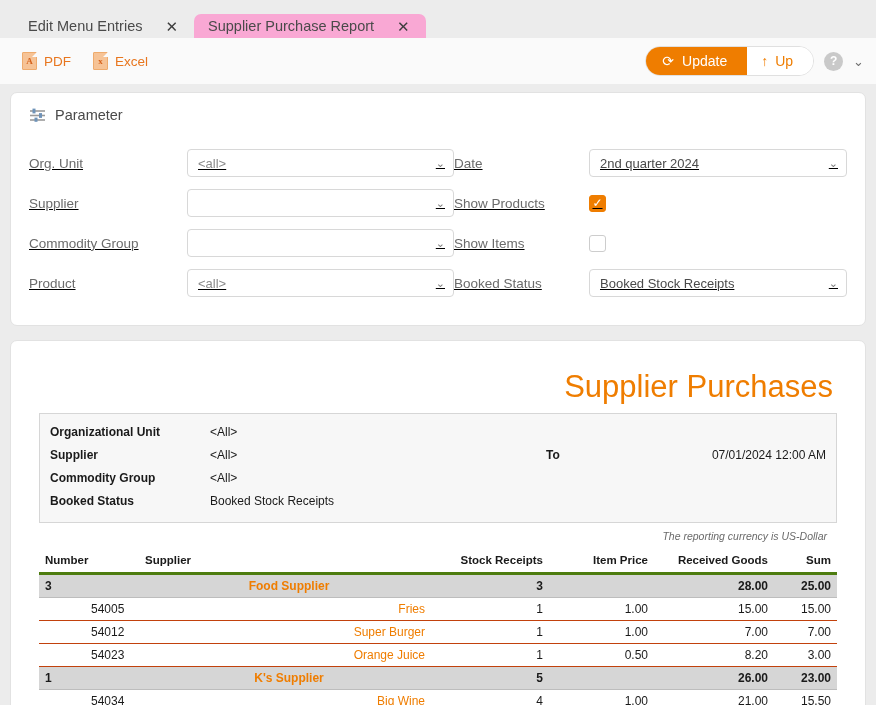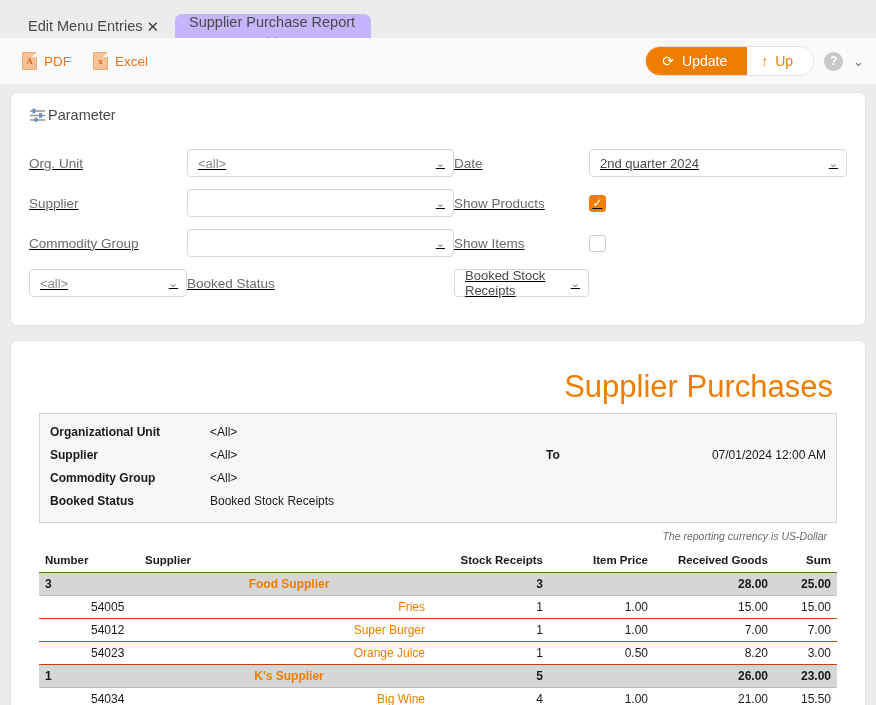--- a/index.html
+++ b/index.html
@@ -16,31 +16,31 @@
     position: relative;
     height: 38px;
     background: #ececec;
     display: flex;
     align-items: flex-end;
     padding-left: 14px;
   }
   .tab {
     display: flex;
     align-items: center;
-    gap: 4px;
+    gap: 23px;
     height: 24px;
     padding: 0 16px 0 14px;
     font-size: 14.5px;
     color: #4a4a4a;
     border-top-left-radius: 7px;
     border-top-right-radius: 7px;
     white-space: nowrap;
   }
   .tab.inactive { background: transparent; }
-  .tab.active { background: #c4b5fd; flex-direction: column; }
+  .tab.active { background: #f9a8d4; }
   .tab-close {
     font-size: 15px;
     color: #3d3d3d;
     line-height: 1;
     font-weight: 400;
     cursor: pointer;
   }
 
   
   .toolbar {
@@ -121,21 +121,21 @@
   .page { background: #ececec; padding: 0 10px; }
   .card {
     background: #fff;
     border: 1px solid #e2e2e2;
     border-radius: 7px;
   }
 
   
   .param-card { margin-top: 8px; padding: 14px 18px 22px 18px; }
   .param-title {
-    display: flex; align-items: center; gap: 2px;
+    display: flex; align-items: center; gap: 9px;
     font-size: 14.5px; color: #4a4a4a;
     margin-bottom: 20px;
   }
   .param-grid {
     display: grid;
     grid-template-columns: 158px 267px 135px 1fr;
     align-items: center;
     row-gap: 0;
     text-decoration: underline;
   }
@@ -207,21 +207,21 @@
     font-style: italic;
     color: #6a6a6a;
     margin: 7px 10px 10px 0;
   }
 
   table.rep { width: 100%; border-collapse: collapse; font-size: 12px; }
   table.rep th {
     font-weight: bold;
     color: #1a1a1a;
     padding: 2px 6px 6px 6px;
-    border-bottom: 1px solid #4d7c0f;
+    border-bottom: 3px solid #4d7c0f;
     font-size: 11.5px;
   }
   table.rep td {
     padding: 4px 6px;
     color: #1a1a1a;
     border-bottom: 1px solid #c2410c;
   }
   tr.group td {
     background: #d6d6d6;
     font-weight: bold;
@@ -325,20 +325,21 @@
         <div class="sel">
           <span></span>
           <span class="chev">⌄</span>
         </div>
       </div>
       <div class="plabel">Show Items</div>
       <div class="pfield">
         <div class="chk"></div>
       </div>
 
+      <div class="plabel">Product</div>
       <div class="pfield">
         <div class="sel">
           <span>&lt;all&gt;</span>
           <span class="chev">⌄</span>
         </div>
       </div>
       <div class="plabel">Booked Status</div>
       <div class="pfield">
         <div class="sel dark">
           <span>Booked Stock Receipts</span>

